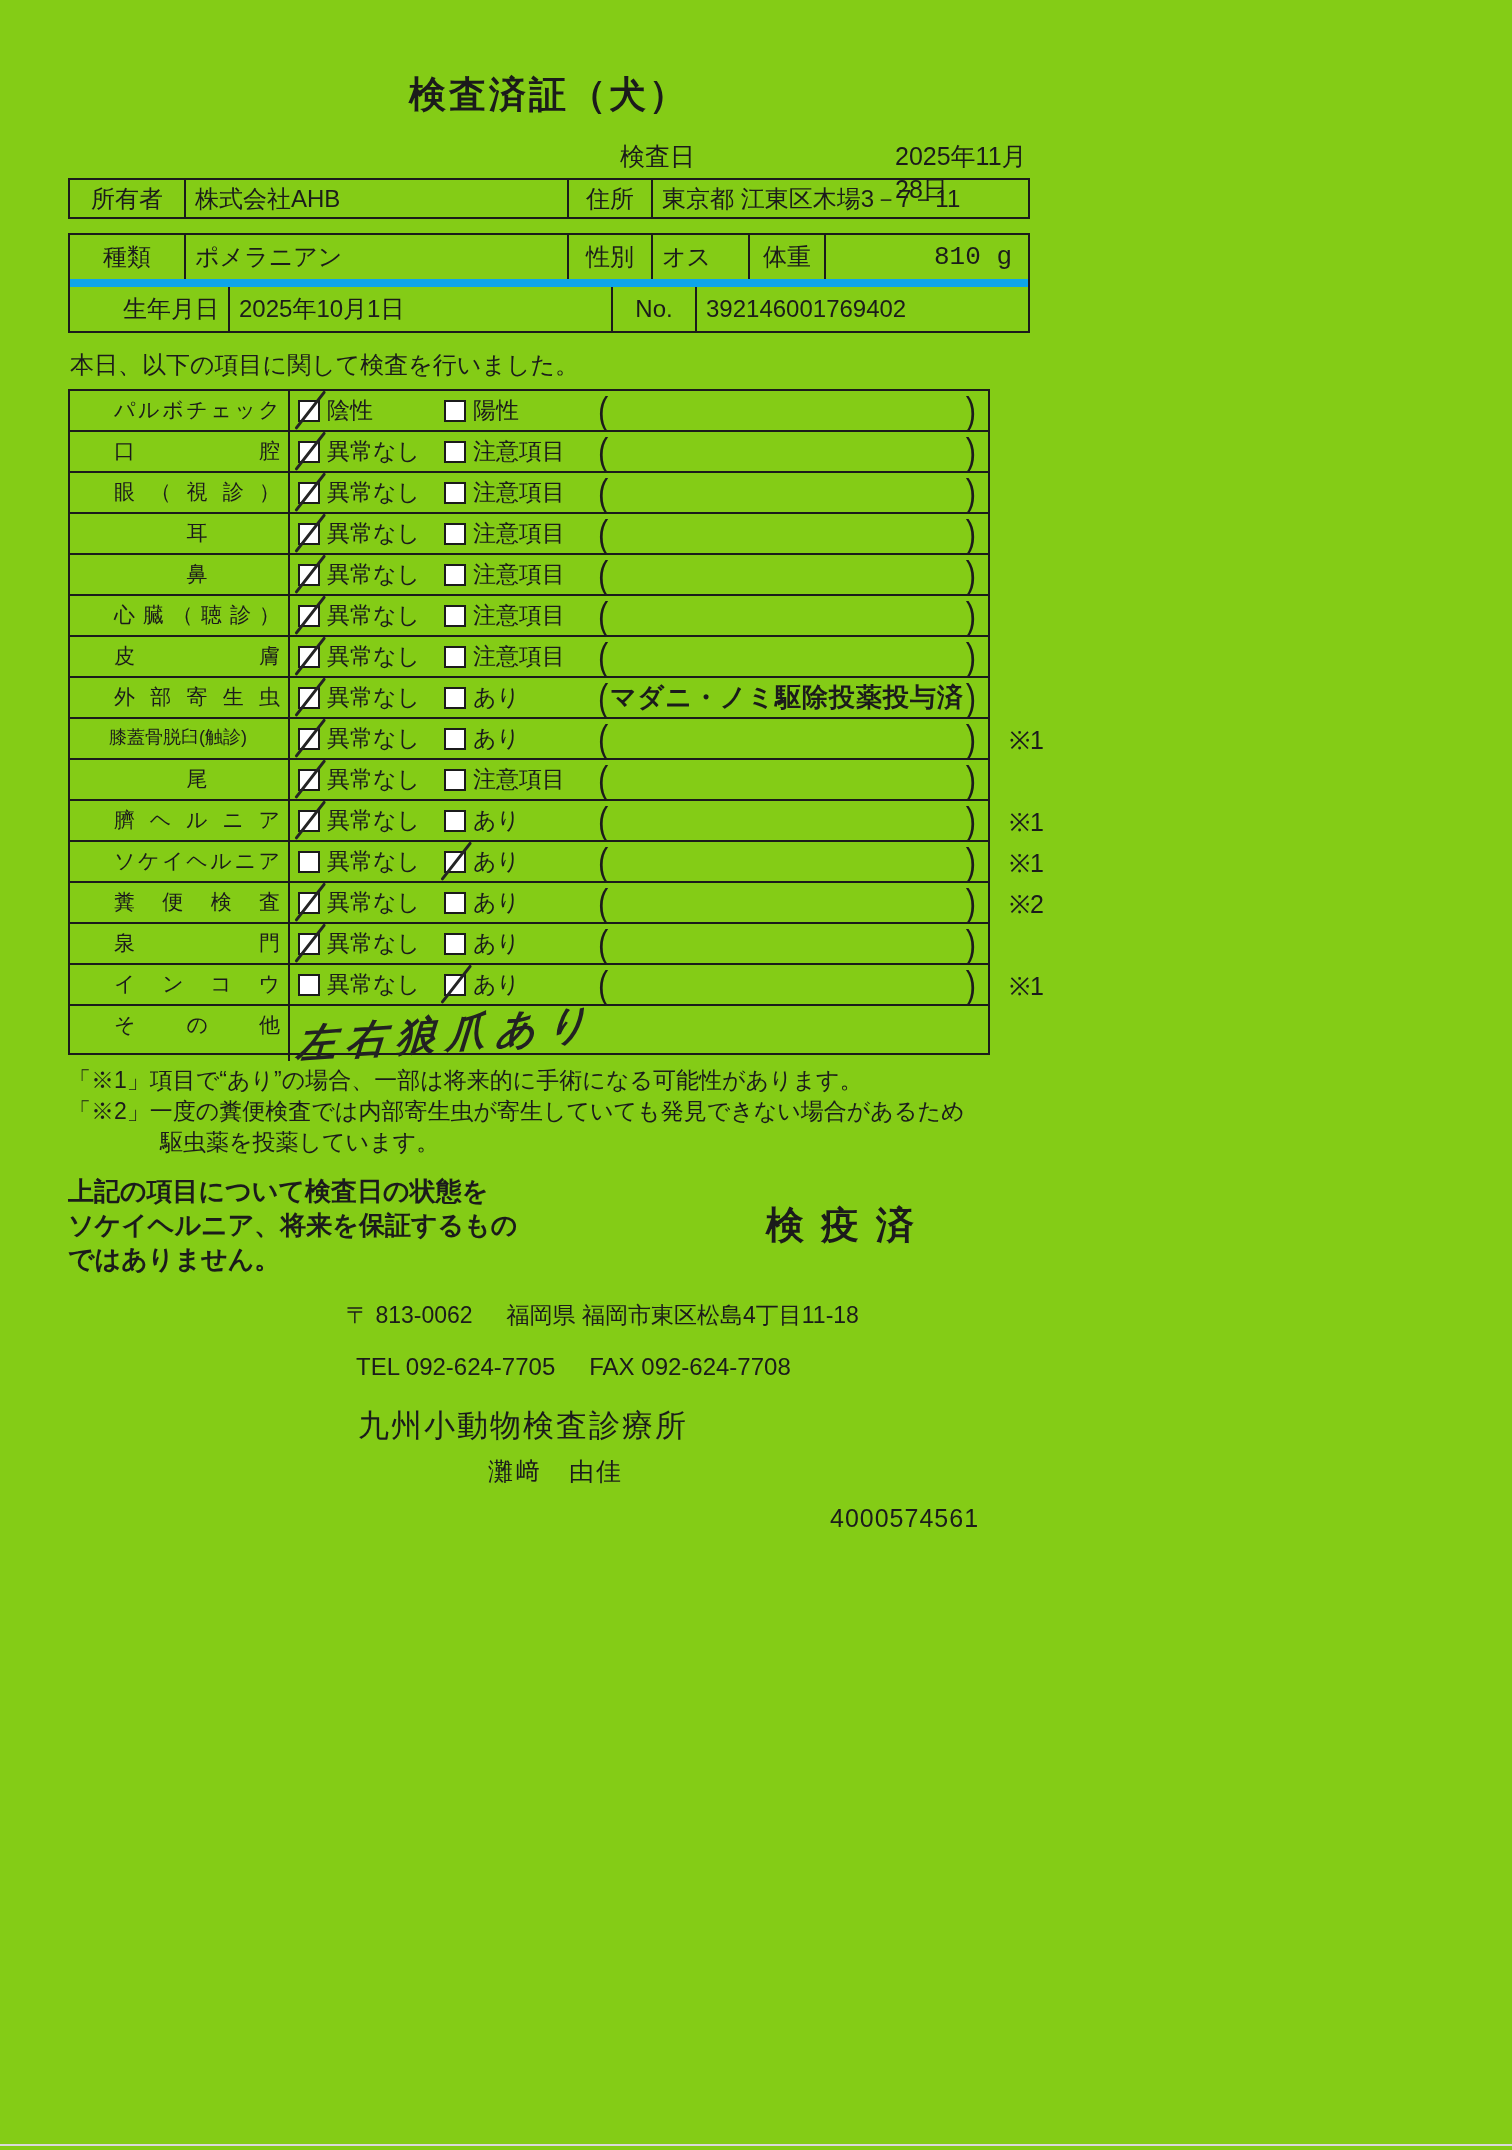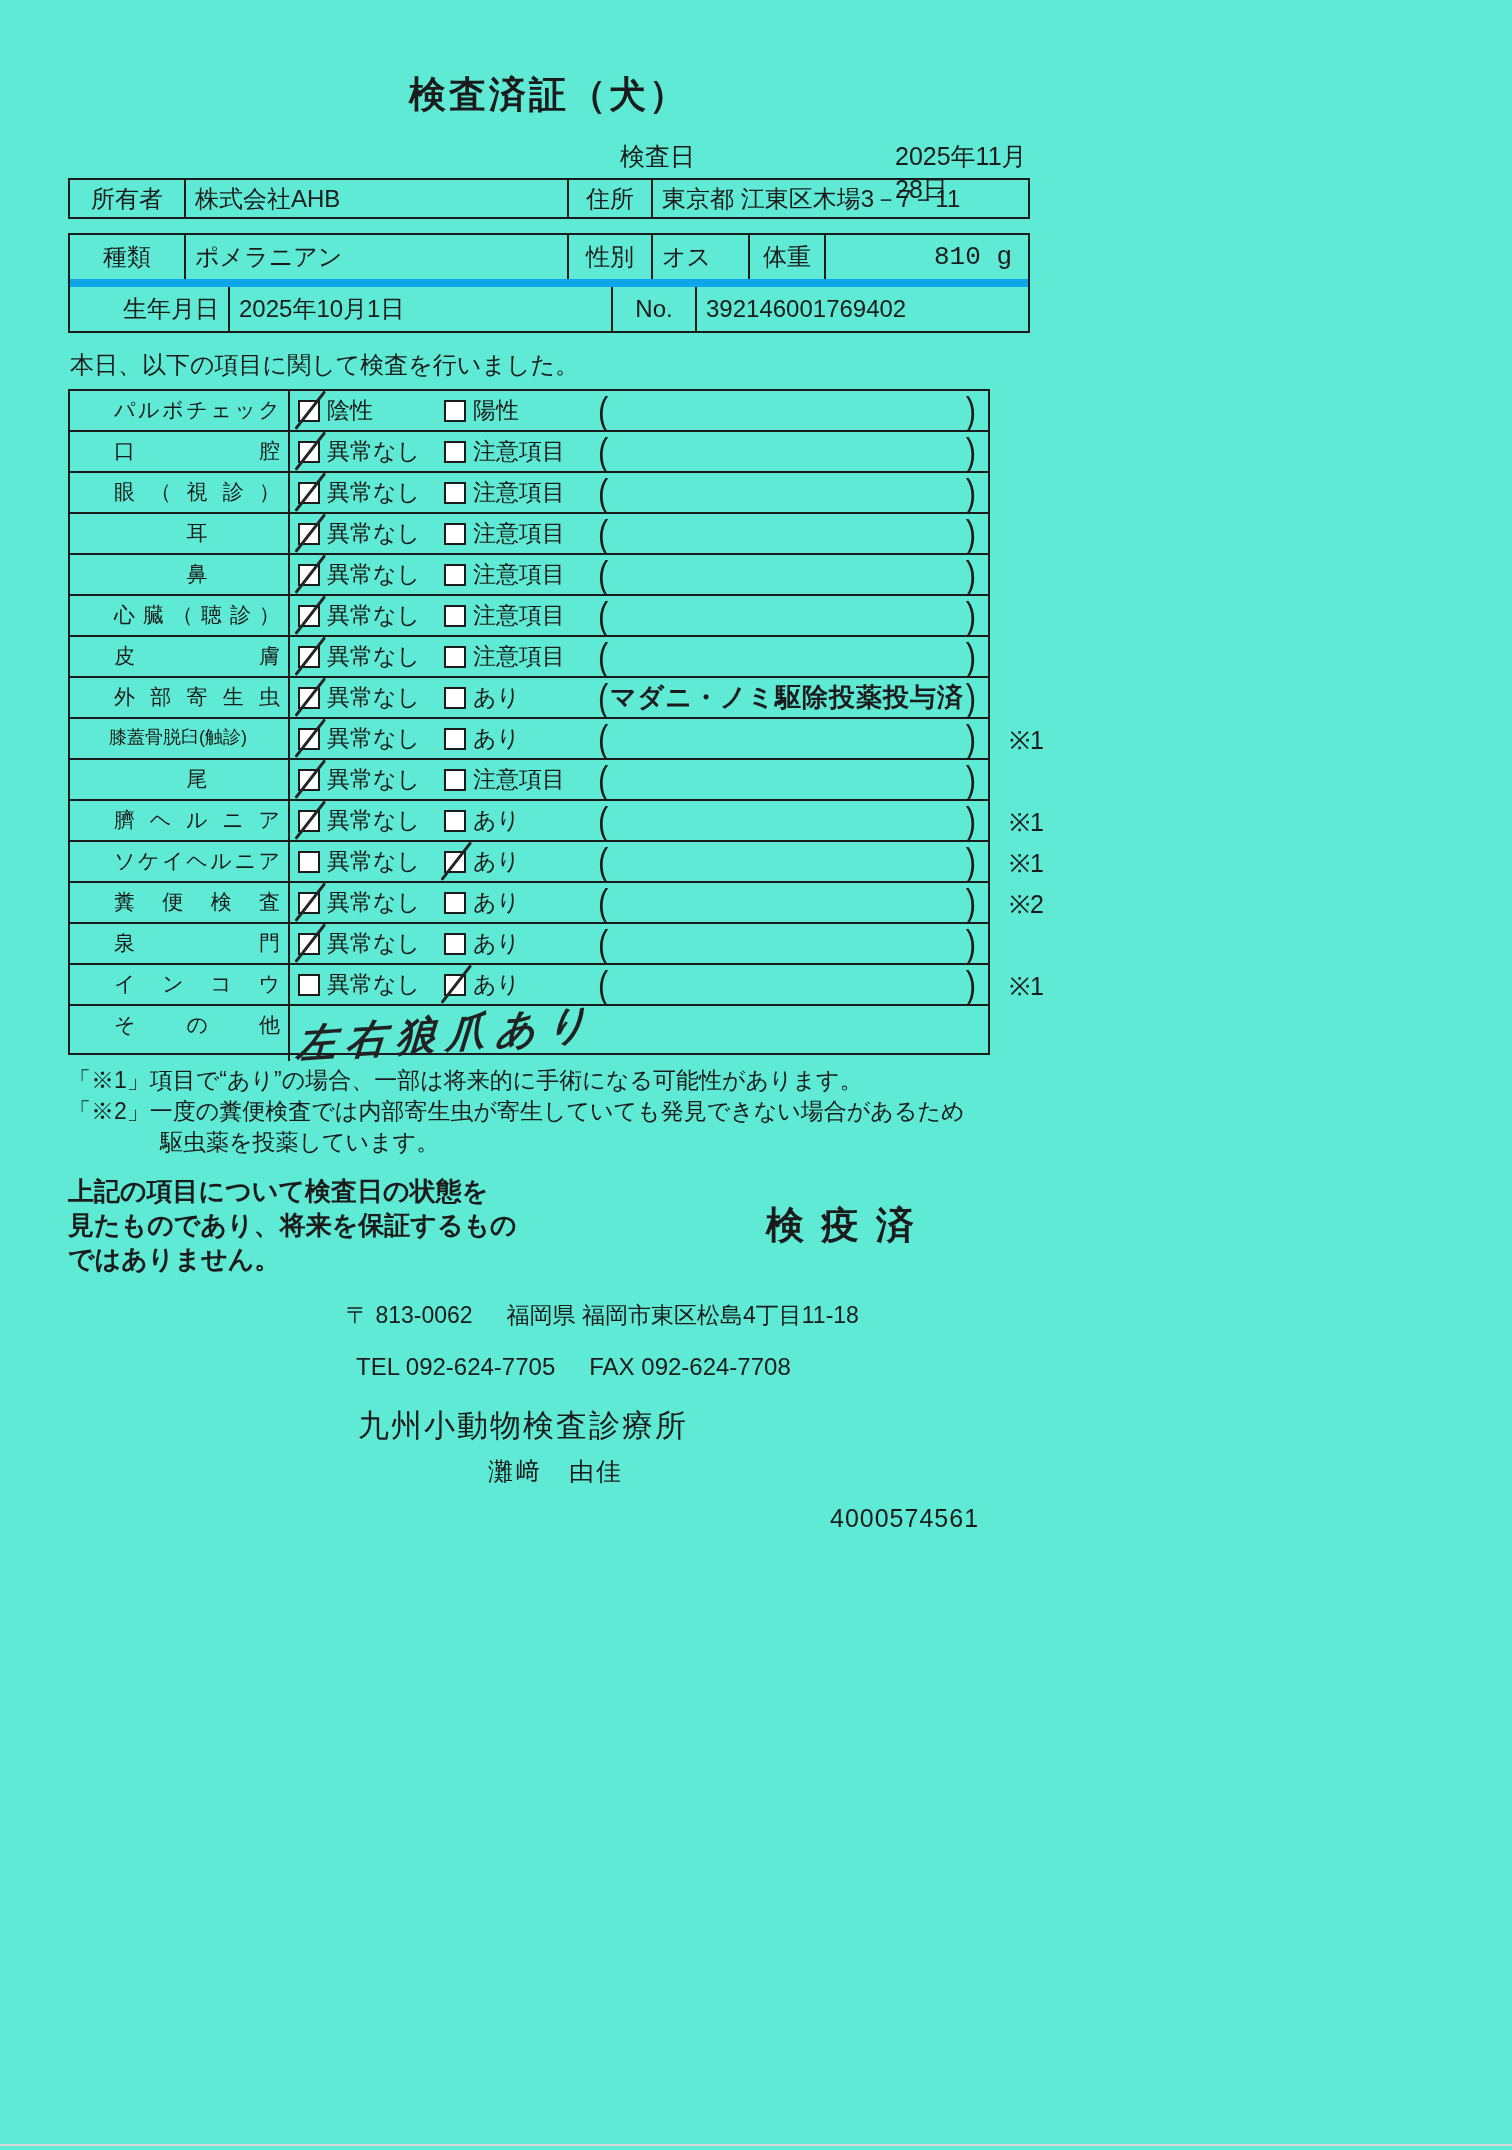--- a/index.html
+++ b/index.html
@@ -1,16 +1,16 @@
 <!DOCTYPE html>
 <html><head>
 <meta charset="utf-8">
 <style>
   html,body{margin:0;padding:0;background:#e9e9e9;}
-  .page{position:relative;width:1512px;height:2150px;background:#5eead4;margin:0 auto;
+  .page{position:relative;width:1512px;height:2150px;background:#84cc16;margin:0 auto;
         font-family:"Liberation Sans", sans-serif;color:#1b1b1b;overflow:hidden;}
   .content{position:absolute;left:68px;top:0;width:962px;}
 
   
   .title{margin:70px 0 0 0;text-align:center;font-size:37px;font-weight:700;letter-spacing:3px;}
 
   
   .date-row{position:relative;height:34px;margin-top:20px;font-size:25px;}
   .dlab{position:absolute;left:552px;top:0;}
   .dval{position:absolute;left:827px;top:0;}
@@ -427,21 +427,21 @@
 
     <div class="notes">
       <div>「※1」項目で“あり”の場合、一部は将来的に手術になる可能性があります。</div>
       <div>「※2」一度の糞便検査では内部寄生虫が寄生していても発見できない場合があるため</div>
       <div class="note-indent">駆虫薬を投薬しています。</div>
     </div>
 
     <div class="disc-row">
       <div class="disclaimer">
         <div>上記の項目について検査日の状態を</div>
-        <div>見たものであり、将来を保証するもの</div>
+        <div>ソケイヘルニア、将来を保証するもの</div>
         <div>ではありません。</div>
       </div>
       <div class="stamp">検疫済</div>
     </div>
 
     <div class="f-line1">
       <span>〒 813-0062</span>
       <span>福岡県 福岡市東区松島4丁目11-18</span>
     </div>
 

